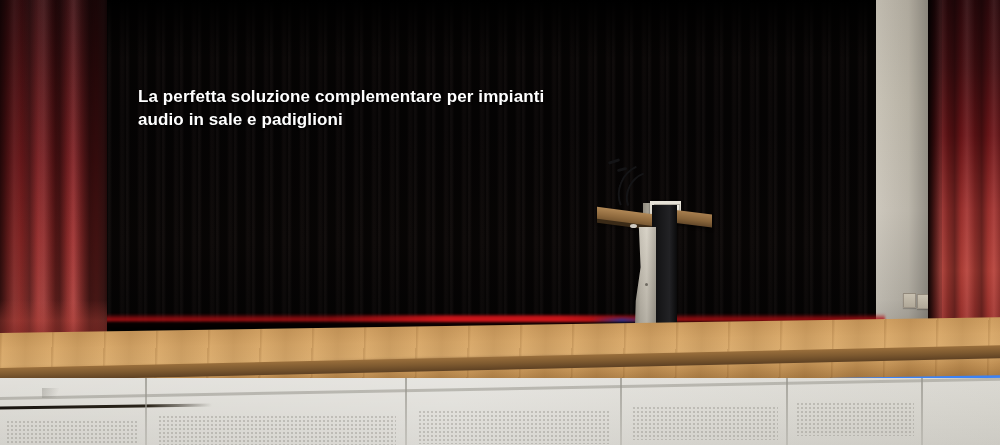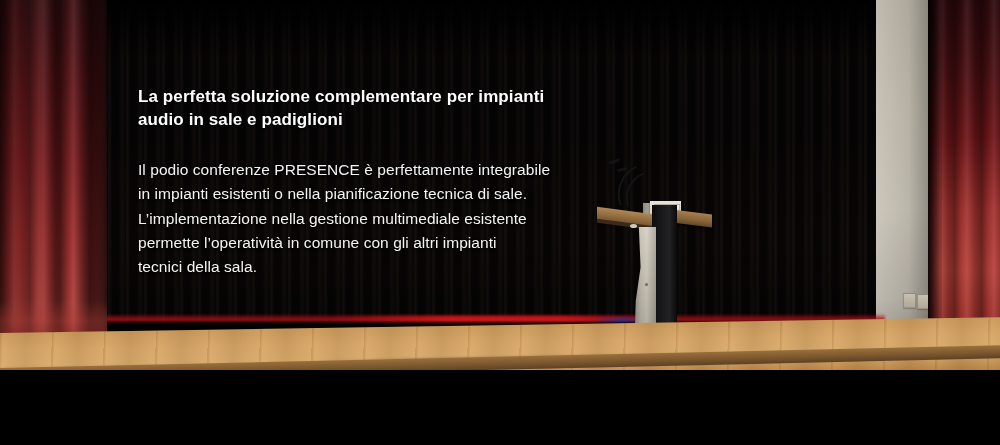--- a/index.html
+++ b/index.html
@@ -1,20 +1,20 @@
 <!DOCTYPE html>
 <html><head>
 <meta charset="utf-8">
 <style>
   html,body{margin:0;padding:0;background:#000;}
   body{font-family:"Liberation Sans", sans-serif;}
 
   .stage{
     position:relative;
-    width:1000px;height:370px;
+    width:1000px;height:445px;
     overflow:hidden;
     background:#3b82f6;
   }
 
   
   .backdrop{
     position:absolute;left:0;top:0;width:1000px;height:345px;
     background:
       repeating-linear-gradient(90deg,
         rgba(255,255,255,0.018) 0px,
@@ -390,20 +390,15 @@
 
   <div class="apron-grille" style="left:6px;top:420px;width:132px;"></div>
   <div class="apron-grille" style="left:158px;top:415px;width:238px;"></div>
   <div class="apron-grille" style="left:418px;top:410px;width:192px;"></div>
   <div class="apron-grille" style="left:632px;top:406px;width:146px;"></div>
   <div class="apron-grille" style="left:796px;top:402px;width:118px;"></div>
 
   <div class="copy">
     <h1 class="headline">La perfetta soluzione complementare per impianti
 audio in sale e padiglioni</h1>
-    <p class="body-copy">Il podio conferenze PRESENCE è perfettamente integrabile
-in impianti esistenti o nella pianificazione tecnica di sale.
-L’implementazione nella gestione multimediale esistente
-permette l’operatività in comune con gli altri impianti
-tecnici della sala.</p>
   </div>
 
 </div>
 
 </body></html>

